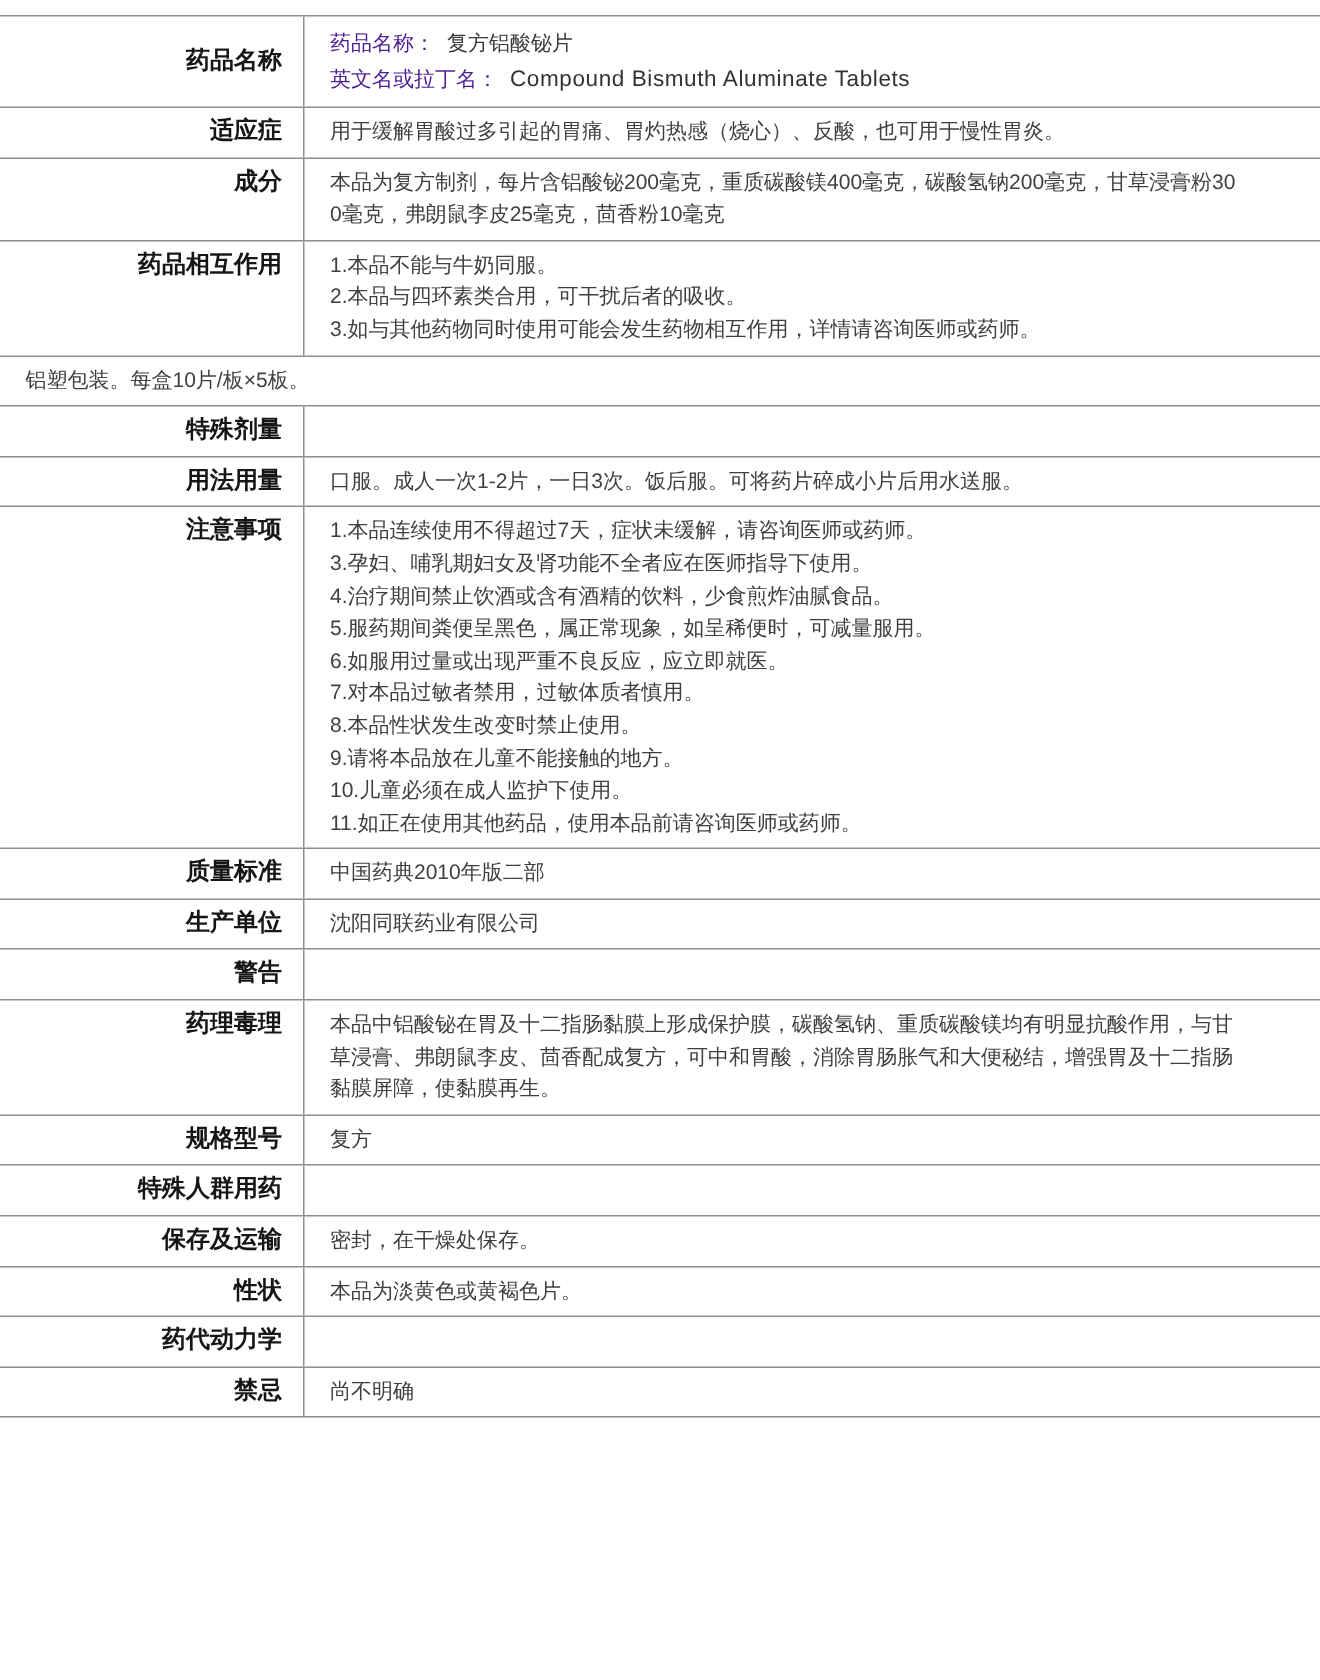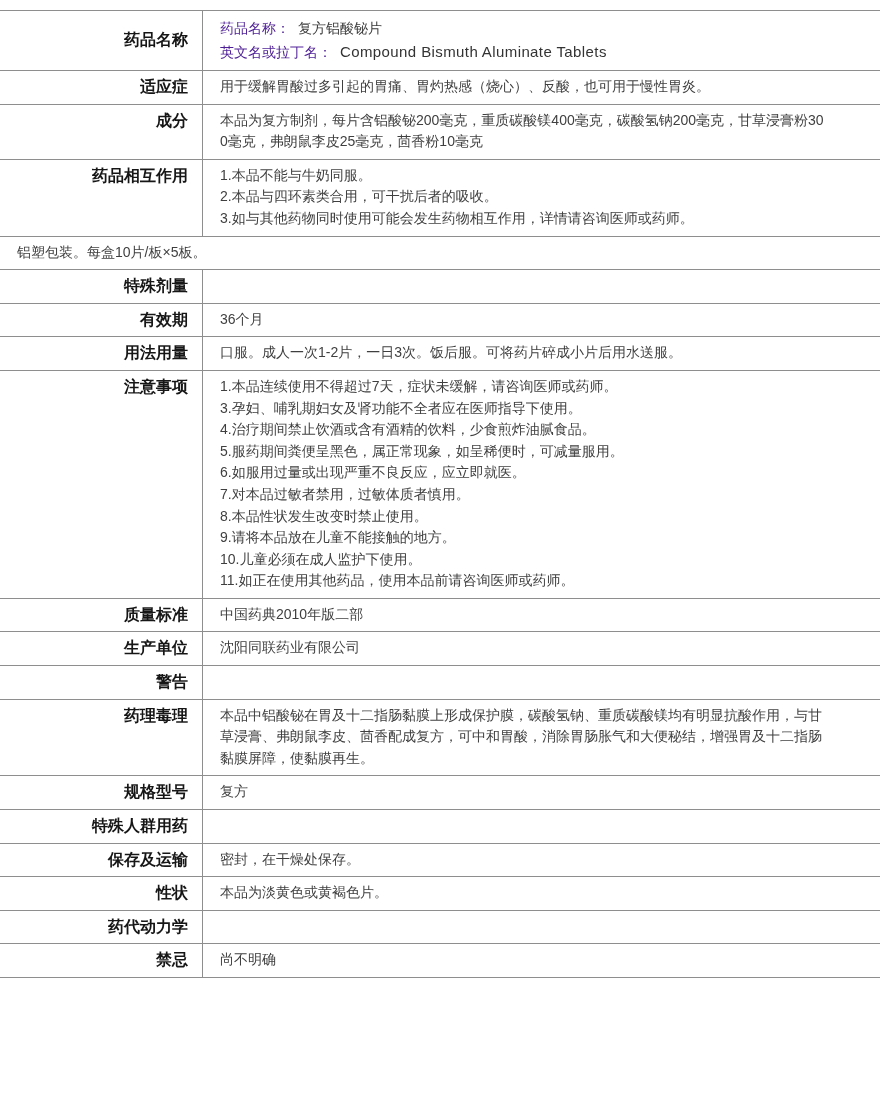--- a/index.html
+++ b/index.html
@@ -102,24 +102,20 @@
 
   <div class="row">
     <div class="cell-content">铝塑包装。每盒10片/板×5板。</div>
   </div>
 
   <div class="row">
     <div class="cell-label">特殊剂量</div>
     <div class="cell-content"></div>
   </div>
 
-  <div class="row">
-    <div class="cell-label">有效期</div>
-    <div class="cell-content">36个月</div>
-  </div>
 
   <div class="row">
     <div class="cell-label">用法用量</div>
     <div class="cell-content">口服。成人一次1-2片，一日3次。饭后服。可将药片碎成小片后用水送服。</div>
   </div>
 
   <div class="row">
     <div class="cell-label">注意事项</div>
     <div class="cell-content">
         <div class="content-line">1.本品连续使用不得超过7天，症状未缓解，请咨询医师或药师。</div>

